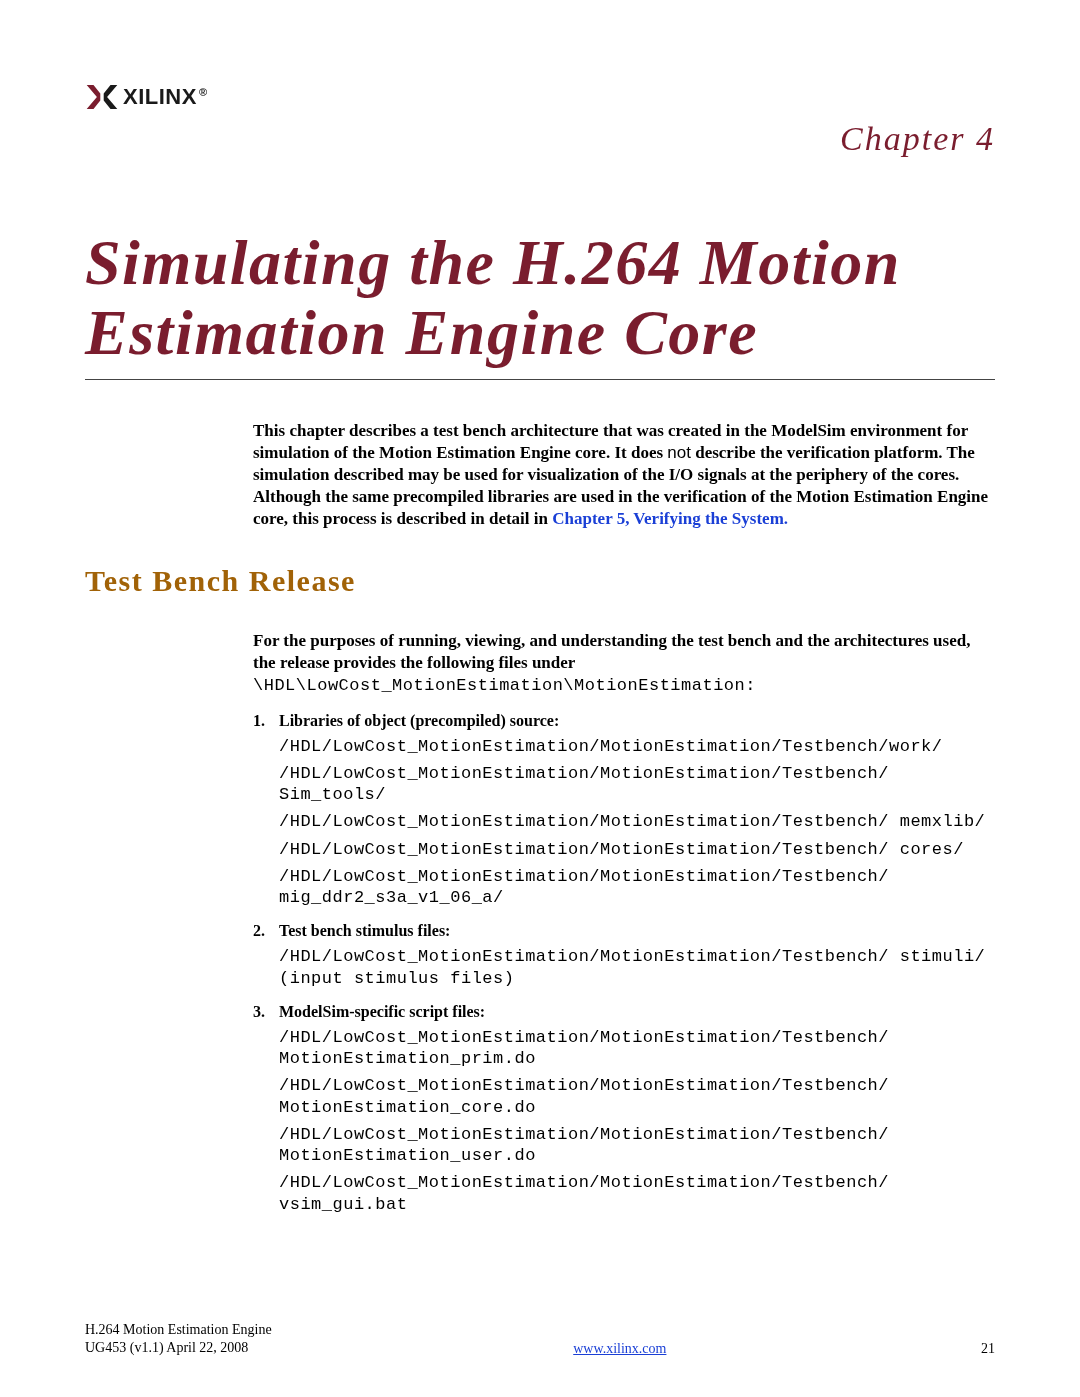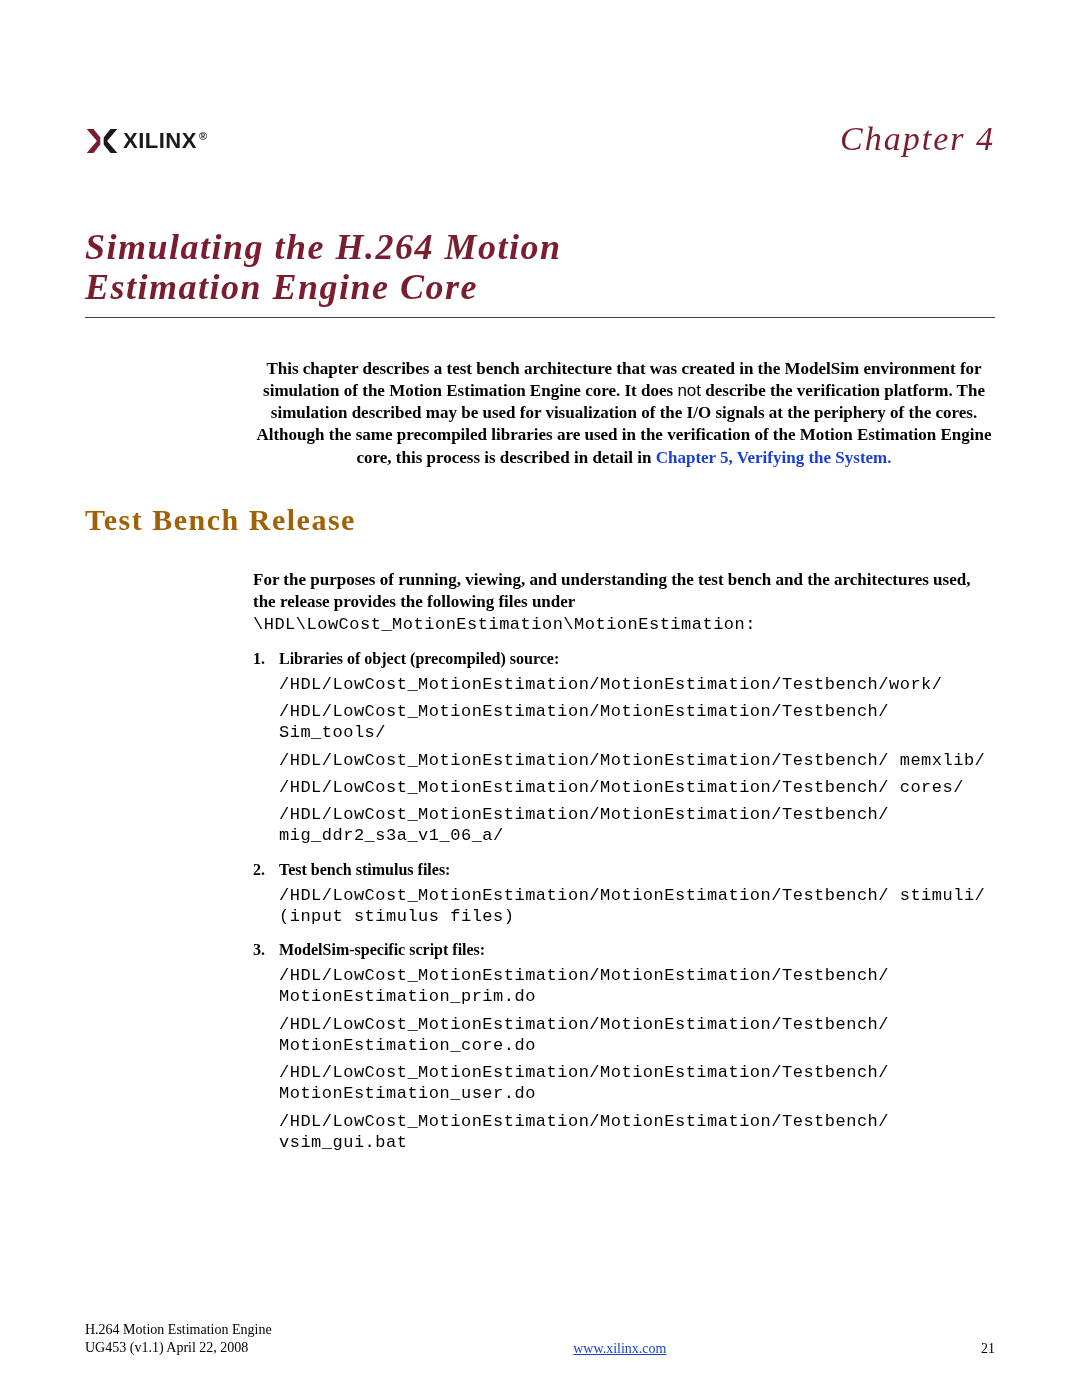--- a/index.html
+++ b/index.html
@@ -10,21 +10,21 @@
     font-family: "Palatino Linotype", "Book Antiqua", Palatino, Georgia, serif;
     color: #000;
     position: relative;
   }
   .page {
     padding: 80px 85px 0 85px;
   }
   .header-row {
     display: flex;
     justify-content: space-between;
-    align-items: flex-end;
+    align-items: flex-start;
     margin-bottom: 70px;
   }
   .logo-block {
     display: flex;
     align-items: center;
     gap: 4px;
   }
   .logo-svg { width: 34px; height: 34px; }
   .logo-text {
     font-family: Arial, Helvetica, sans-serif;
@@ -40,37 +40,37 @@
   }
   .chapter-label {
     font-style: italic;
     font-size: 34px;
     color: #7a1d2e;
     letter-spacing: 2px;
     margin-top: 40px;
   }
   .title {
     font-style: italic;
-    font-size: 36px;
+    font-size: 64px;
     line-height: 1.1;
     color: #7a1d2e;
     letter-spacing: 1.5px;
     margin-bottom: 10px;
   }
   .title-rule {
     border: none;
     border-top: 1px solid #444;
     margin-bottom: 40px;
   }
   .body-block {
     margin-left: 168px;
     font-size: 17px;
     line-height: 1.3;
   }
-  .intro-para { font-weight: 700; text-align: center; }
+  .intro-para { font-weight: 700; }
   .intro-para .not-word { font-weight: 400; font-family: Arial, sans-serif; }
   .xref {
     color: #1a3fd6;
     font-weight: 700;
   }
   .section-heading {
     font-size: 30px;
     color: #a16207;
     letter-spacing: 1.5px;
     margin-top: 34px;

